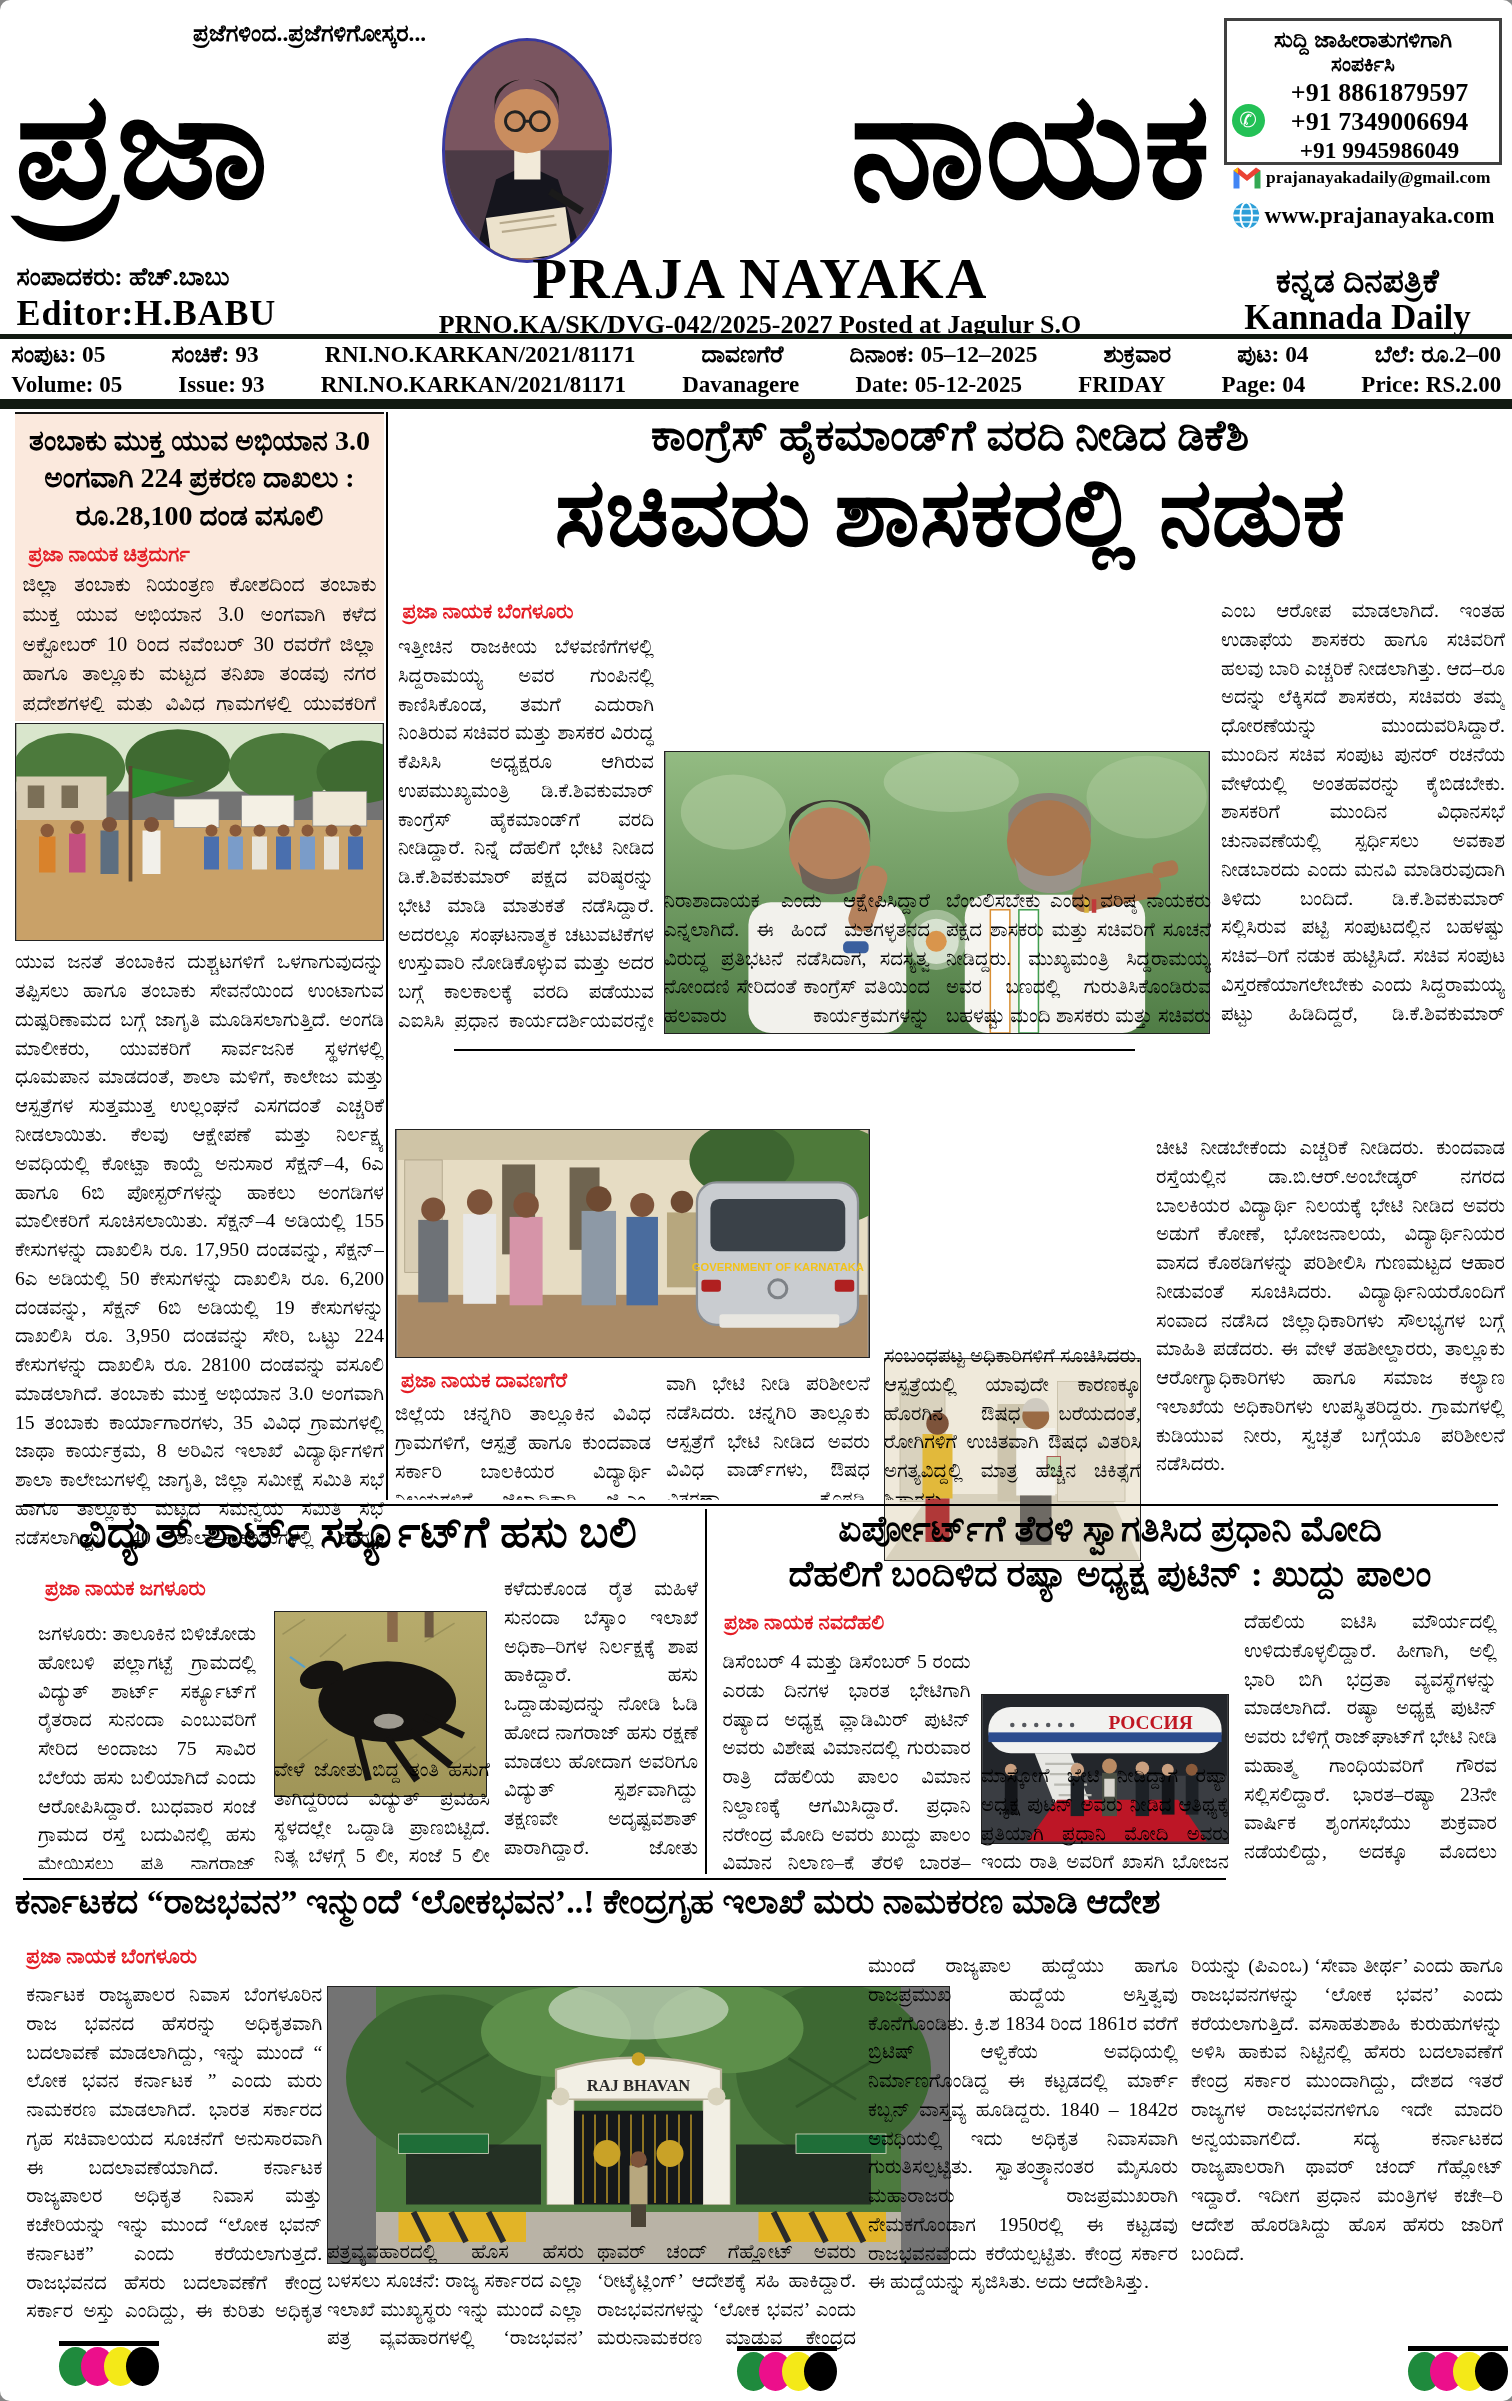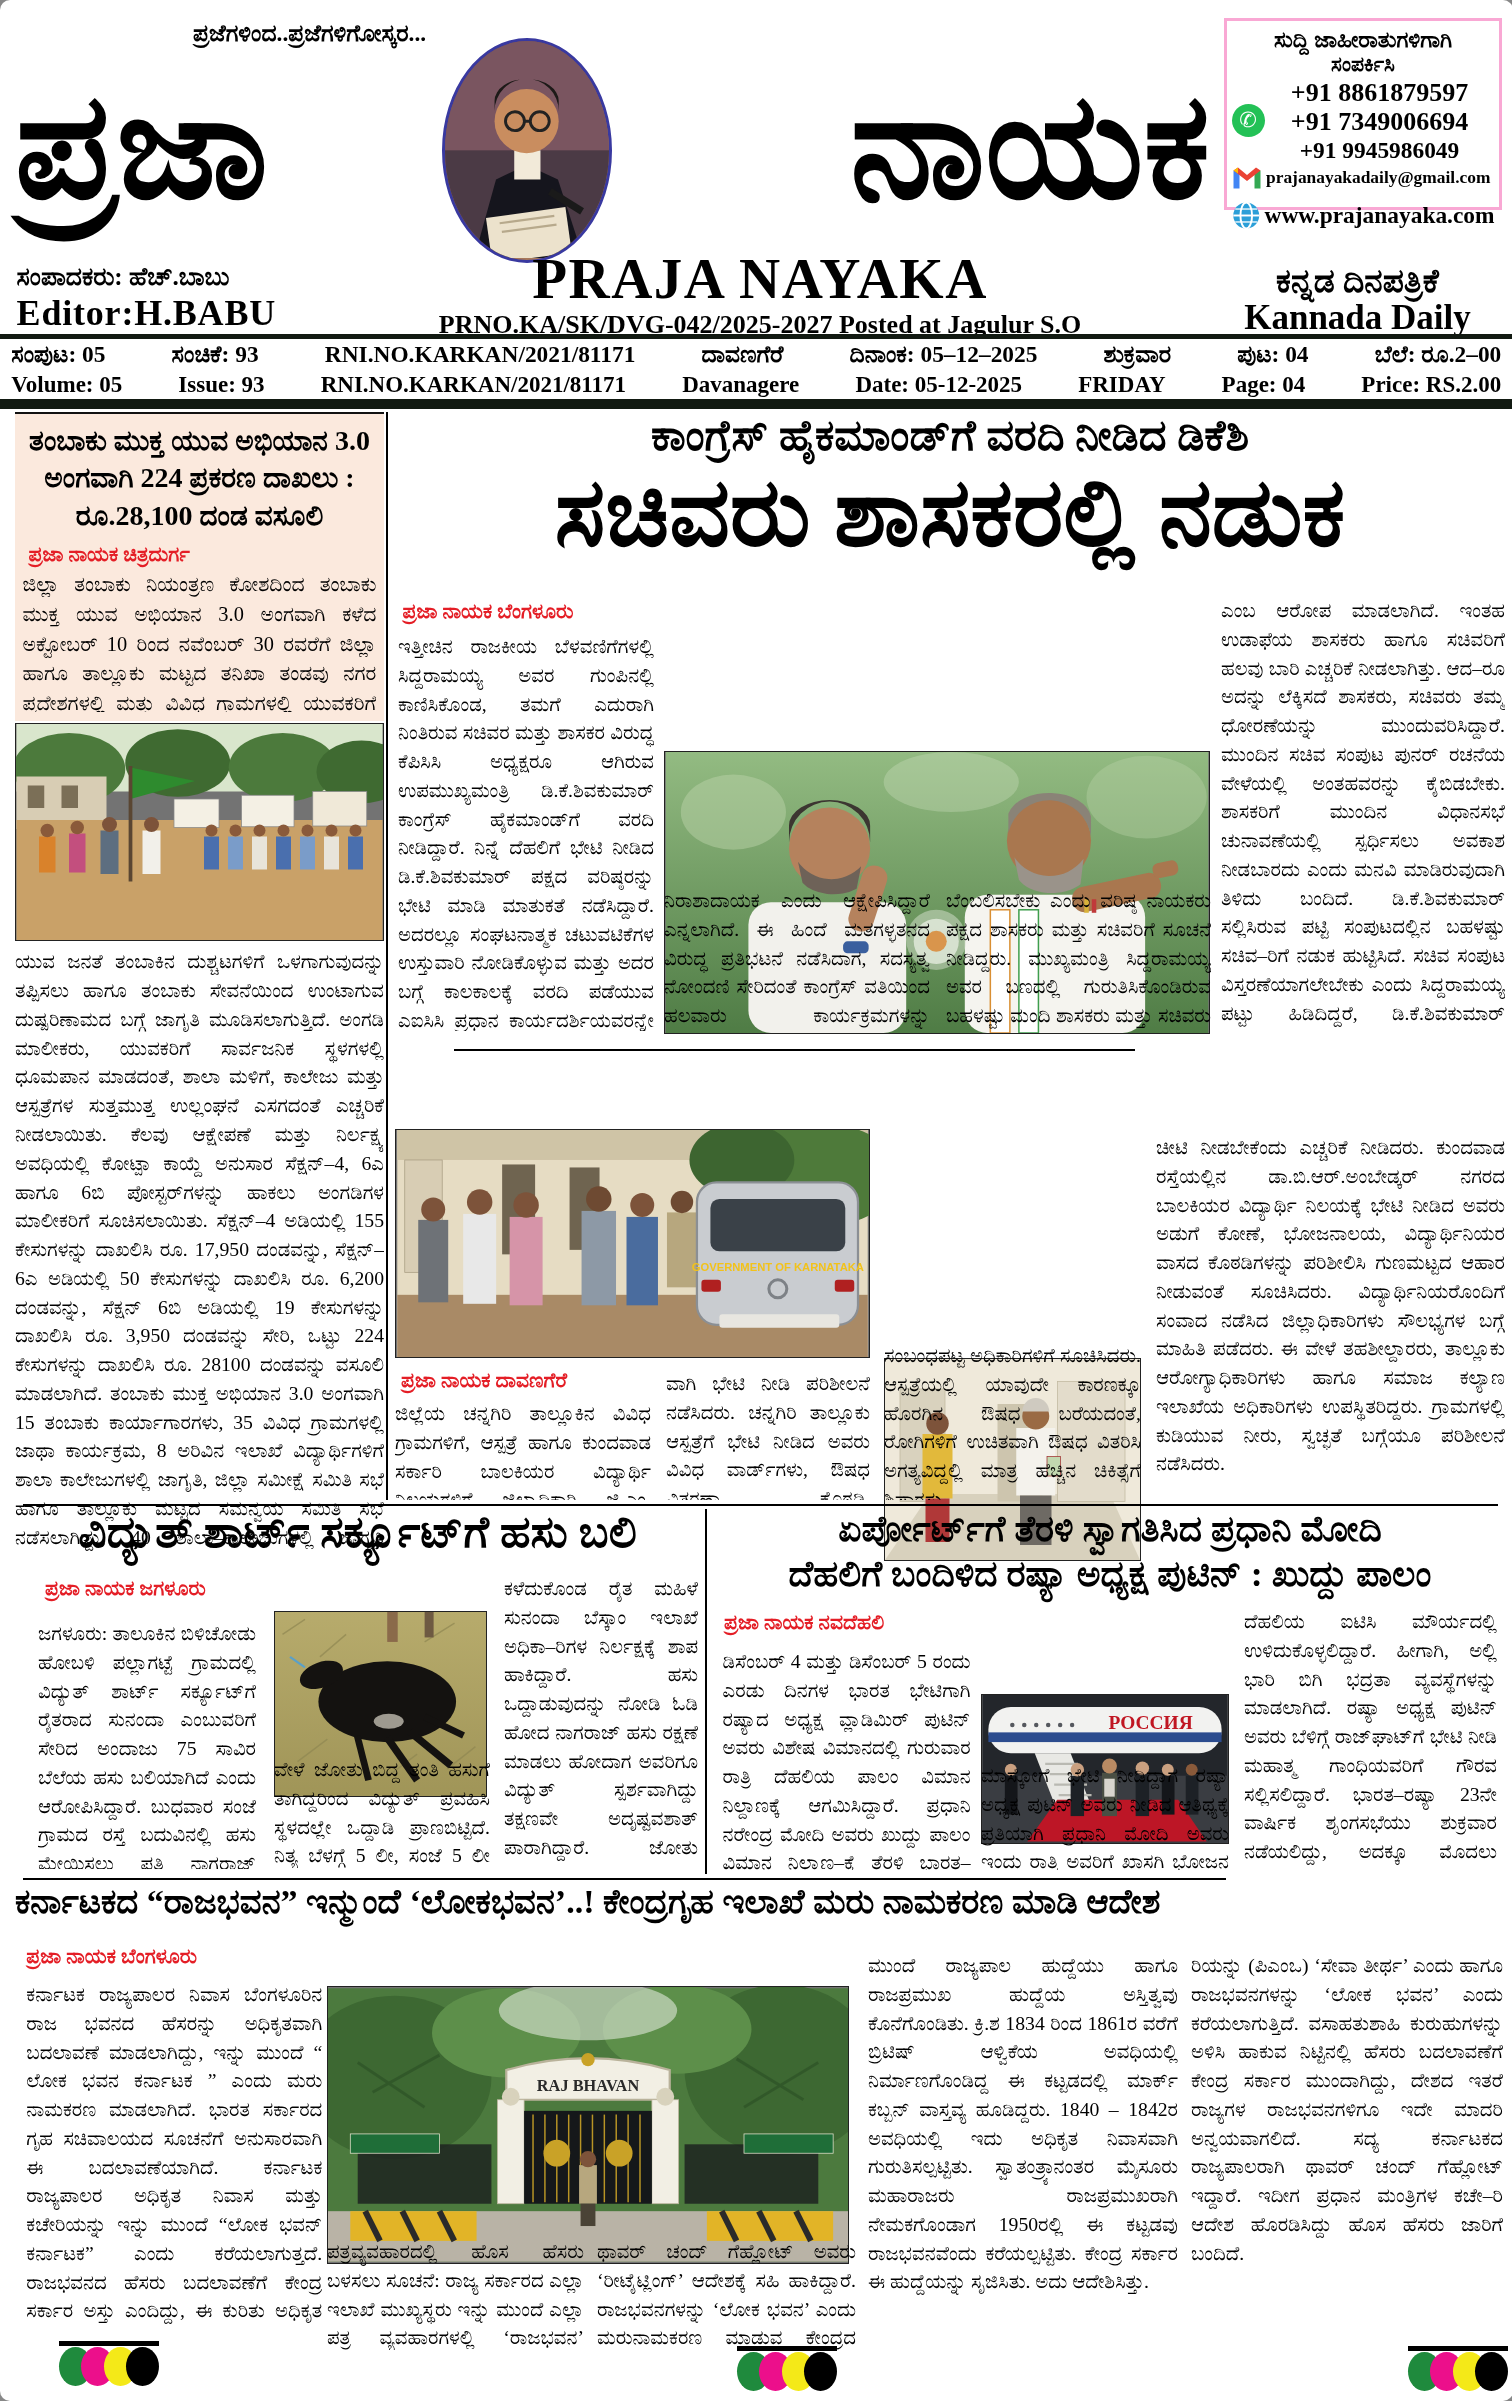--- a/index.html
+++ b/index.html
@@ -46,21 +46,21 @@
         <line x1="109" y1="110" x2="117" y2="110" stroke="#222" stroke-width="4"></line>
         <rect x="60" y="235" width="110" height="63" fill="#ece2cc" transform="rotate(-8 115 266)"></rect>
         <line x1="75" y1="250" x2="150" y2="240" stroke="#b7a98c" stroke-width="3"></line>
         <line x1="78" y1="262" x2="153" y2="252" stroke="#b7a98c" stroke-width="3"></line>
         <rect x="140" y="215" width="52" height="10" fill="#1a1a1a" transform="rotate(32 166 220)"></rect>
       </svg>
     </span>
     <span style="font-size:148px;font-weight:900;line-height:1;margin-left:182px;">ನಾಯಕ</span>
   </div>
 
-  <div class="abs" style="left:1224px;top:18px;width:278px;height:192px;border:3px solid #f9a8d4;padding:6px 4.5px;text-align:center;">
+  <div class="abs" style="left:1224px;top:18px;width:278px;height:147px;border:3px solid #404040;padding:6px 4.5px;text-align:center;">
     <div style="font-size:22px;font-weight:bold;">ಸುದ್ದಿ ಜಾಹೀರಾತುಗಳಿಗಾಗಿ</div>
     <div style="font-size:20.4px;font-weight:bold;">ಸಂಪರ್ಕಿಸಿ</div>
     <div style="display:flex;align-items:center;justify-content:flex-start;margin-top:1.5px;">
       <span style="width:33px;height:33px;border-radius:50%;background:var(--whatsapp-green);color:#fff;font-size:21px;line-height:33px;flex:0 0 33px;">✆</span>
       <span style="flex:1;">
         <div style="font-size:26px;font-weight:bold;line-height:1.15;">+91 8861879597</div>
         <div style="font-size:26px;font-weight:bold;line-height:1.15;">+91 7349006694</div>
         <div style="font-size:23.4px;font-weight:bold;line-height:1.15;">+91 9945986049</div>
       </span>
     </div>
@@ -370,21 +370,21 @@
     <div class="abs kb" style="left:266px;top:254px;width:248px;height:109px;">ಮಾಸ್ಕೋಗೆ ಭೇಟಿ ನೀಡಿದ್ದಾಗ ರಷ್ಯಾ ಅಧ್ಯಕ್ಷ ಪುಟಿನ್ ಅವರು ನೀಡಿದ ಆತಿಥ್ಯಕ್ಕೆ ಪ್ರತಿಯಾಗಿ ಪ್ರಧಾನಿ ಮೋದಿ ಅವರು ಇಂದು ರಾತ್ರಿ ಅವರಿಗೆ ಖಾಸಗಿ ಭೋಜನ ಕೂಟ ಆಯೋಜಿಸಿದ್ದಾರೆ. ಪುಟಿನ್ ಅವರು ರಾತ್ರಿ</div>
     <div class="abs kb" style="left:529px;top:100px;width:253px;height:263px;">ದೆಹಲಿಯ ಐಟಿಸಿ ಮೌರ್ಯದಲ್ಲಿ ಉಳಿದುಕೊಳ್ಳಲಿದ್ದಾರೆ. ಹೀಗಾಗಿ, ಅಲ್ಲಿ ಭಾರಿ ಬಿಗಿ ಭದ್ರತಾ ವ್ಯವಸ್ಥೆಗಳನ್ನು ಮಾಡಲಾಗಿದೆ. ರಷ್ಯಾ ಅಧ್ಯಕ್ಷ ಪುಟಿನ್ ಅವರು ಬೆಳಿಗ್ಗೆ ರಾಜ್‌ಘಾಟ್‌ಗೆ ಭೇಟಿ ನೀಡಿ ಮಹಾತ್ಮ ಗಾಂಧಿಯವರಿಗೆ ಗೌರವ ಸಲ್ಲಿಸಲಿದ್ದಾರೆ. ಭಾರತ–ರಷ್ಯಾ 23ನೇ ವಾರ್ಷಿಕ ಶೃಂಗಸಭೆಯು ಶುಕ್ರವಾರ ನಡೆಯಲಿದ್ದು, ಅದಕ್ಕೂ ಮೊದಲು ರಾಷ್ಟ್ರಪತಿ ಭವನದಲ್ಲಿ ಶಿಷ್ಟಾಚಾ–ರಿಕ ಸ್ವಾಗತ, ನಂತರ ಭಾರತದ ಉನ್ನತ ಮಟ್ಟದ ದ್ವಿಪಕ್ಷೀಯ ಕಾರ್ಯಕ್ರಮಗಳಿಗೆ ಸಾಂಪ್ರದಾಯಿಕ ಸ್ಥಳವಾದ ಹೈದರಾಬಾದ್ ಹೌಸ್‌ನಲ್ಲಿ ಮಾತುಕತೆ ನಡೆಯಲಿದೆ.</div>
   </div>
 
   <div class="abs hrule" style="left:23px;top:1878px;width:1203px;height:2.3px;"></div>
 
   <div class="abs" style="left:15px;top:1883px;width:1490px;height:480px;">
     <div style="font-size:34px;font-weight:900;white-space:nowrap;">ಕರ್ನಾಟಕದ “ರಾಜಭವನ” ಇನ್ಮುಂದೆ ‘ಲೋಕಭವನ’..! ಕೇಂದ್ರಗೃಹ ಇಲಾಖೆ ಮರು ನಾಮಕರಣ ಮಾಡಿ ಆದೇಶ</div>
     <div class="abs byl" style="left:11.3px;top:62px;">ಪ್ರಜಾ ನಾಯಕ ಬೆಂಗಳೂರು</div>
     <div class="abs kb" style="left:11.3px;top:97px;width:296px;height:344px;">ಕರ್ನಾಟಕ ರಾಜ್ಯಪಾಲರ ನಿವಾಸ ಬೆಂಗಳೂರಿನ ರಾಜ ಭವನದ ಹೆಸರನ್ನು ಅಧಿಕೃತವಾಗಿ ಬದಲಾವಣೆ ಮಾಡಲಾಗಿದ್ದು, ಇನ್ನು ಮುಂದೆ “ ಲೋಕ ಭವನ ಕರ್ನಾಟಕ ” ಎಂದು ಮರು ನಾಮಕರಣ ಮಾಡಲಾಗಿದೆ. ಭಾರತ ಸರ್ಕಾರದ ಗೃಹ ಸಚಿವಾಲಯದ ಸೂಚನೆಗೆ ಅನುಸಾರವಾಗಿ ಈ ಬದಲಾವಣೆಯಾಗಿದೆ. ಕರ್ನಾಟಕ ರಾಜ್ಯಪಾಲರ ಅಧಿಕೃತ ನಿವಾಸ ಮತ್ತು ಕಚೇರಿಯನ್ನು ಇನ್ನು ಮುಂದೆ “ಲೋಕ ಭವನ್ ಕರ್ನಾಟಕ” ಎಂದು ಕರೆಯಲಾಗುತ್ತದೆ. ರಾಜಭವನದ ಹೆಸರು ಬದಲಾವಣೆಗೆ ಕೇಂದ್ರ ಸರ್ಕಾರ ಅಸ್ತು ಎಂದಿದ್ದು, ಈ ಕುರಿತು ಅಧಿಕೃತ ಆದೇಶ ಹೊರಡಿಸಲಾಗಿದೆ.</div>
-    <div class="abs photo" style="left:312px;top:64px;width:522px;height:278px;">
+    <div class="abs photo" style="left:312px;top:64px;width:623px;height:278px;">
       <svg viewBox="0 0 700 368">
         <rect width="700" height="368" fill="#4c7a3e"></rect>
         <ellipse cx="90" cy="120" rx="130" ry="110" fill="#3d6832"></ellipse>
         <ellipse cx="610" cy="110" rx="130" ry="115" fill="#3d6832"></ellipse>
         <ellipse cx="240" cy="60" rx="100" ry="60" fill="#5d8f4a"></ellipse>
         <ellipse cx="470" cy="55" rx="100" ry="60" fill="#5d8f4a"></ellipse>
         <ellipse cx="350" cy="30" rx="120" ry="40" fill="#dfe8da" opacity="0.6"></ellipse>
         <g stroke="#2f5528" stroke-width="4" opacity="0.8">
           <line x1="60" y1="140" x2="150" y2="90"></line>
             <line x1="130" y1="160" x2="40" y2="100"></line>

